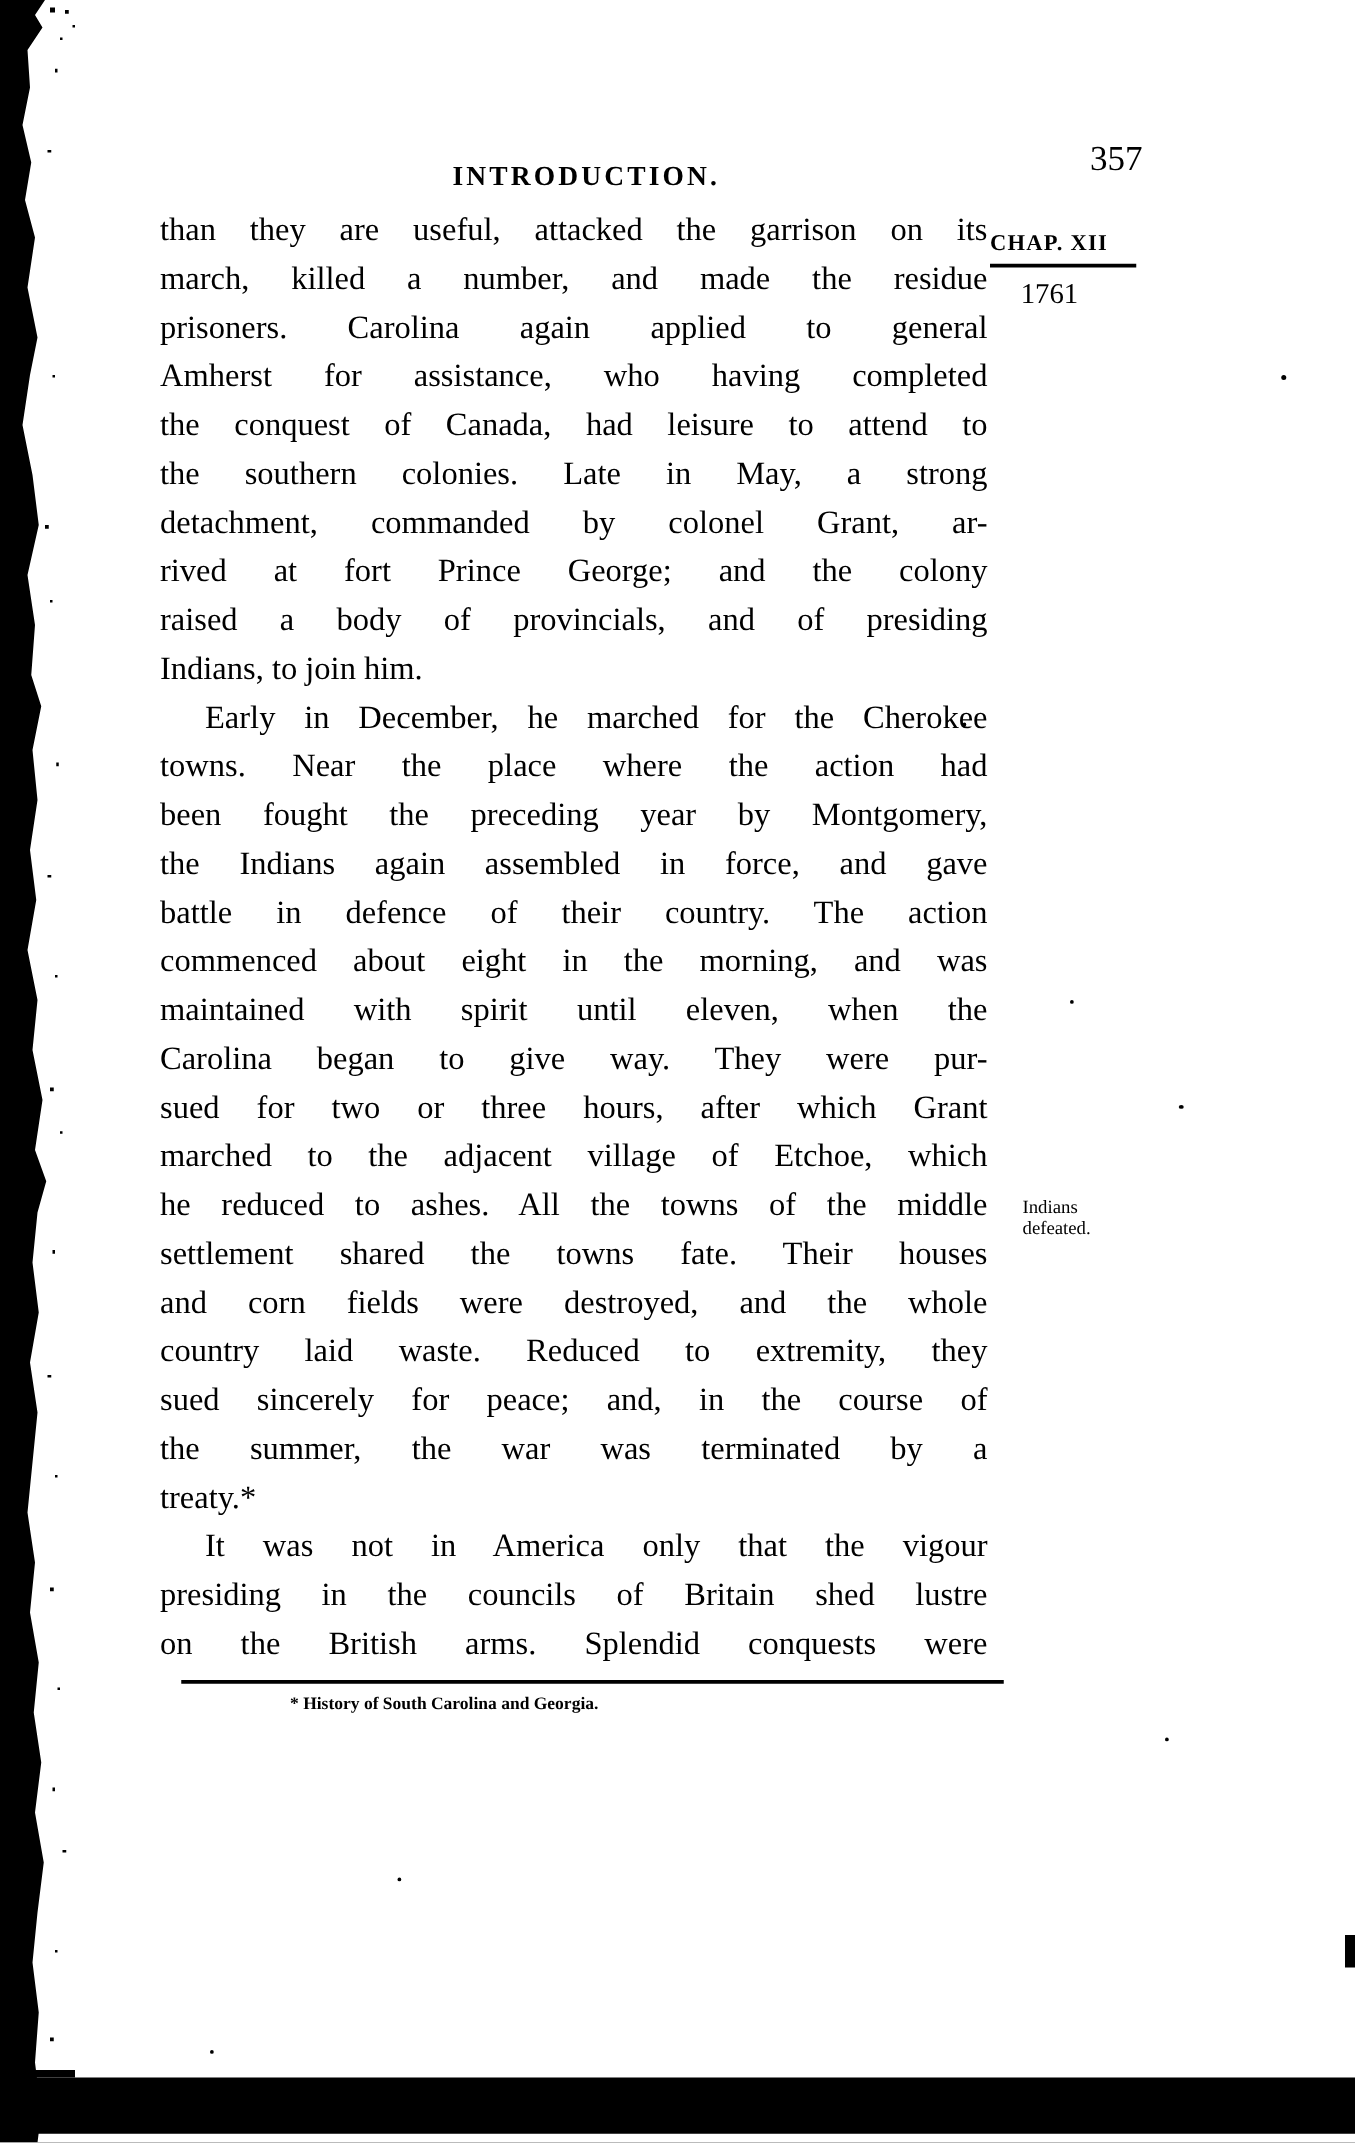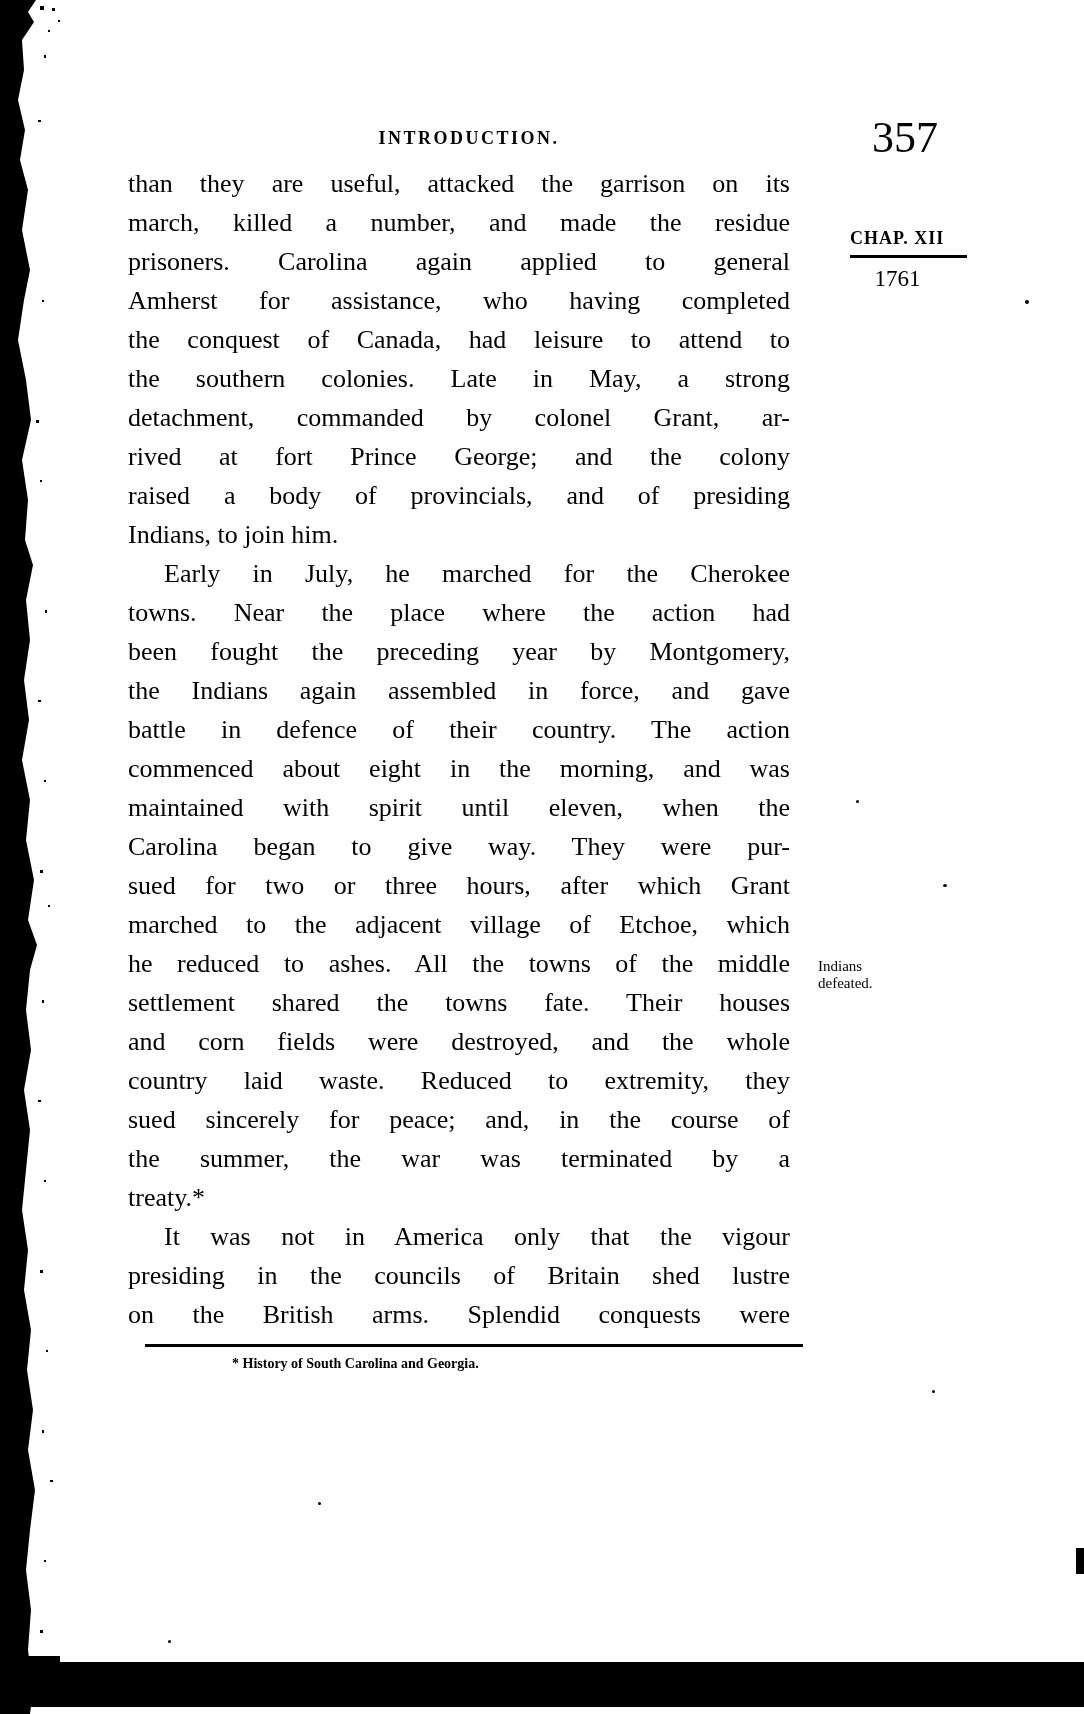--- a/index.html
+++ b/index.html
@@ -14,35 +14,35 @@
   }
 
   
   .left-edge { position: absolute; left: 0; top: 0; }
 
   
   .running-head {
     position: absolute;
     left: 138px; top: 128px; width: 662px;
     text-align: center;
-    font-size: 18px;
+    font-size: 22px;
     letter-spacing: 2.5px;
     font-weight: bold;
   }
 
   
   .page-number {
     position: absolute;
     left: 872px; top: 112px;
-    font-size: 44px;
+    font-size: 28px;
     font-weight: normal;
   }
 
   
-  .chapter-note { position: absolute; left: 850px; top: 184px; width: 118px; margin-top: 44px; }
+  .chapter-note { position: absolute; left: 792px; top: 184px; width: 118px; }
   .chap-label {
     font-size: 18px;
     letter-spacing: 1px;
     font-weight: bold;
     white-space: nowrap;
   }
   .chap-rule {
     margin-top: 6px;
     width: 117px; height: 3px;
     background: #000;
@@ -175,21 +175,21 @@
   <div class="line">than they are useful, attacked the garrison on its</div>
       <div class="line">march, killed a number, and made the residue</div>
       <div class="line">prisoners. Carolina again applied to general</div>
       <div class="line">Amherst for assistance, who having completed</div>
       <div class="line">the conquest of Canada, had leisure to attend to</div>
       <div class="line">the southern colonies. Late in May, a strong</div>
       <div class="line">detachment, commanded by colonel Grant, ar-</div>
       <div class="line">rived at fort Prince George; and the colony</div>
       <div class="line">raised a body of provincials, and of presiding</div>
       <div class="line last">Indians, to join him.</div>
-      <div class="line indent">Early in July, he marched for the Cherokee</div>
+      <div class="line indent">Early in December, he marched for the Cherokee</div>
       <div class="line">towns. Near the place where the action had</div>
       <div class="line">been fought the preceding year by Montgomery,</div>
       <div class="line">the Indians again assembled in force, and gave</div>
       <div class="line">battle in defence of their country. The action</div>
       <div class="line">commenced about eight in the morning, and was</div>
       <div class="line">maintained with spirit until eleven, when the</div>
       <div class="line">Carolina began to give way. They were pur-</div>
       <div class="line">sued for two or three hours, after which Grant</div>
       <div class="line">marched to the adjacent village of Etchoe, which</div>
       <div class="line">he reduced to ashes. All the towns of the middle</div>

